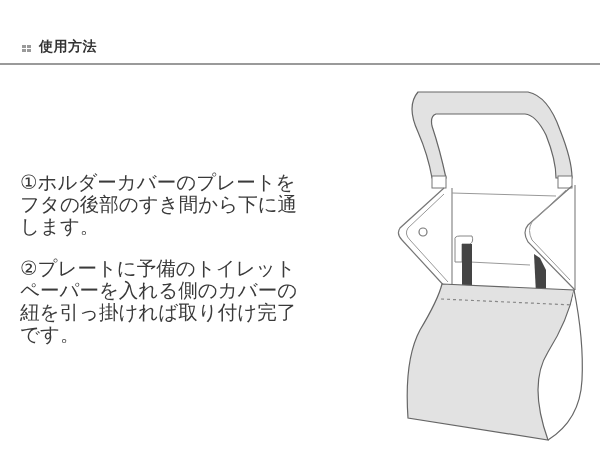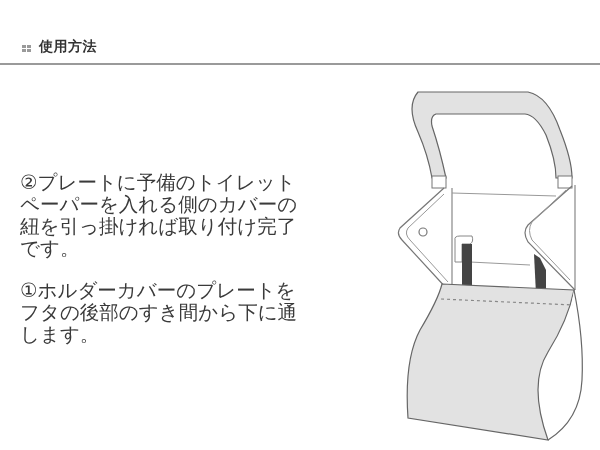--- a/index.html
+++ b/index.html
@@ -22,27 +22,27 @@
     <span style="left:0;top:0"></span>
       <span style="left:5px;top:0"></span>
     <span style="left:0;top:4px"></span>
       <span style="left:5px;top:4px"></span>
   </div>
   <div class="header-title">使用方法</div>
 </div>
 <div class="header-rule"></div>
 
 <div class="steps">
+  <p class="step">①ホルダーカバーのプレートを
+フタの後部のすき間から下に通
+します。</p>
   <p class="step">②プレートに予備のトイレット
 ペーパーを入れる側のカバーの
 紐を引っ掛ければ取り付け完了
 です。</p>
-  <p class="step">①ホルダーカバーのプレートを
-フタの後部のすき間から下に通
-します。</p>
 </div>
 
 <svg class="illus" viewBox="395 85 200 365" xmlns="http://www.w3.org/2000/svg">
 
   <path d="M418 92 L528 92 Q548 96 560 130 Q572 160 572 178 L556 178 Q556 160 546 135 Q536 115 525 114 L436 114 Q430 116 432 126 Q440 150 446 178 L432 178 Q428 155 418 132 Q406 106 418 92 Z" fill="#e2e2e2" stroke="#666" stroke-width="1.2"></path>
 
   <rect x="432" y="176" width="14" height="12" fill="#fff" stroke="#777" stroke-width="1"></rect>
   <rect x="558" y="176" width="14" height="12" fill="#fff" stroke="#777" stroke-width="1"></rect>
 
   <path d="M444 188 L400 228 Q396 234 402 240 L448 290" fill="none" stroke="#777" stroke-width="1.2"></path>

